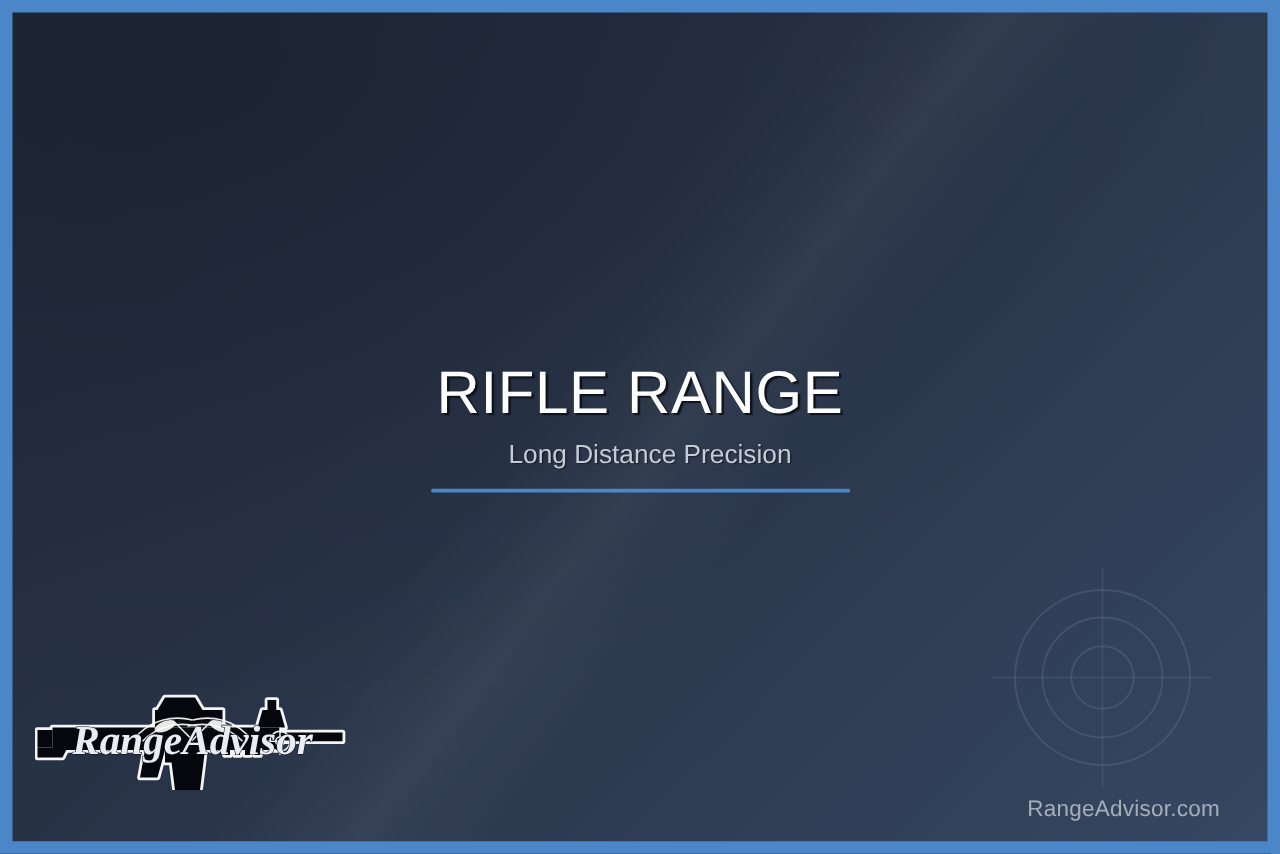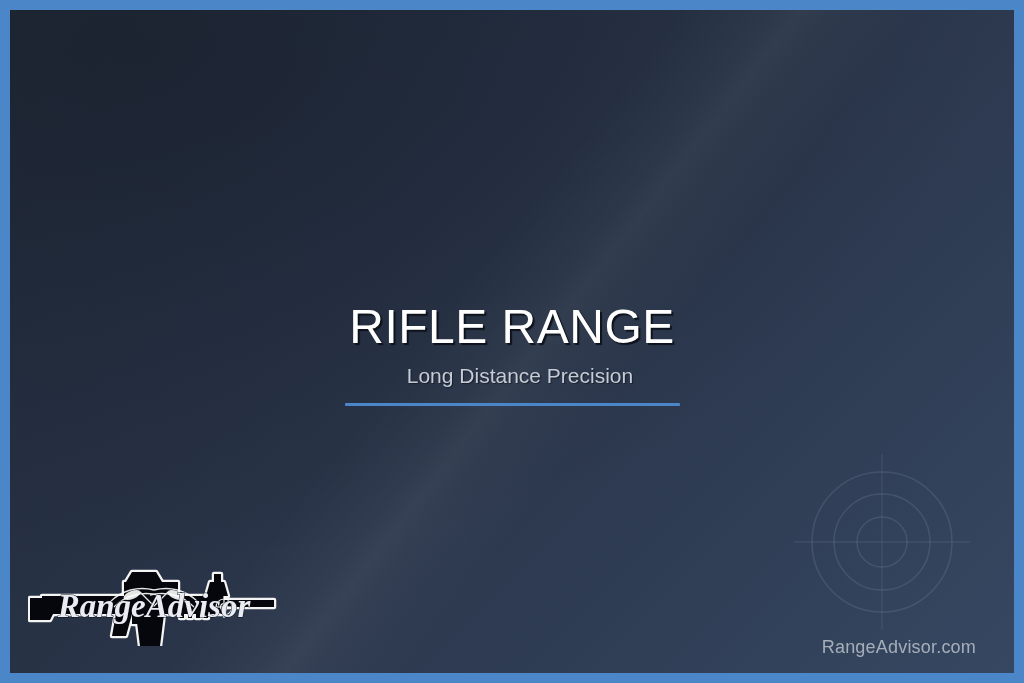--- a/index.html
+++ b/index.html
@@ -81,21 +81,21 @@
 
   
   #title-block {
     position: absolute;
     left: 0;
     right: 0;
     top: 281px;
     text-align: center;
   }
   #slide-title {
-    margin: 12px;
+    margin: 0;
     font-size: 48px;
     font-weight: 400;
     letter-spacing: 0.5px;
     color: #ffffff;
     line-height: 1.0;
     text-shadow: 2px 2px 1px rgba(8,12,20,0.85);
   }
   #slide-subtitle {
     margin: 14px 0 0 16px;
     font-size: 21px;
@@ -109,21 +109,21 @@
     height: 3px;
     margin: 17px auto 0 auto;
     background: #4a86c8;
     border-radius: 1px;
   }
 
   
   #brand-logo {
     position: absolute;
     left: 18px;
-    bottom: 27px;
+    bottom: 41px;
     width: 252px;
     height: 84px;
   }
 
   
   #site-watermark {
     position: absolute;
     right: 38px;
     bottom: 15px;
     font-size: 18px;

